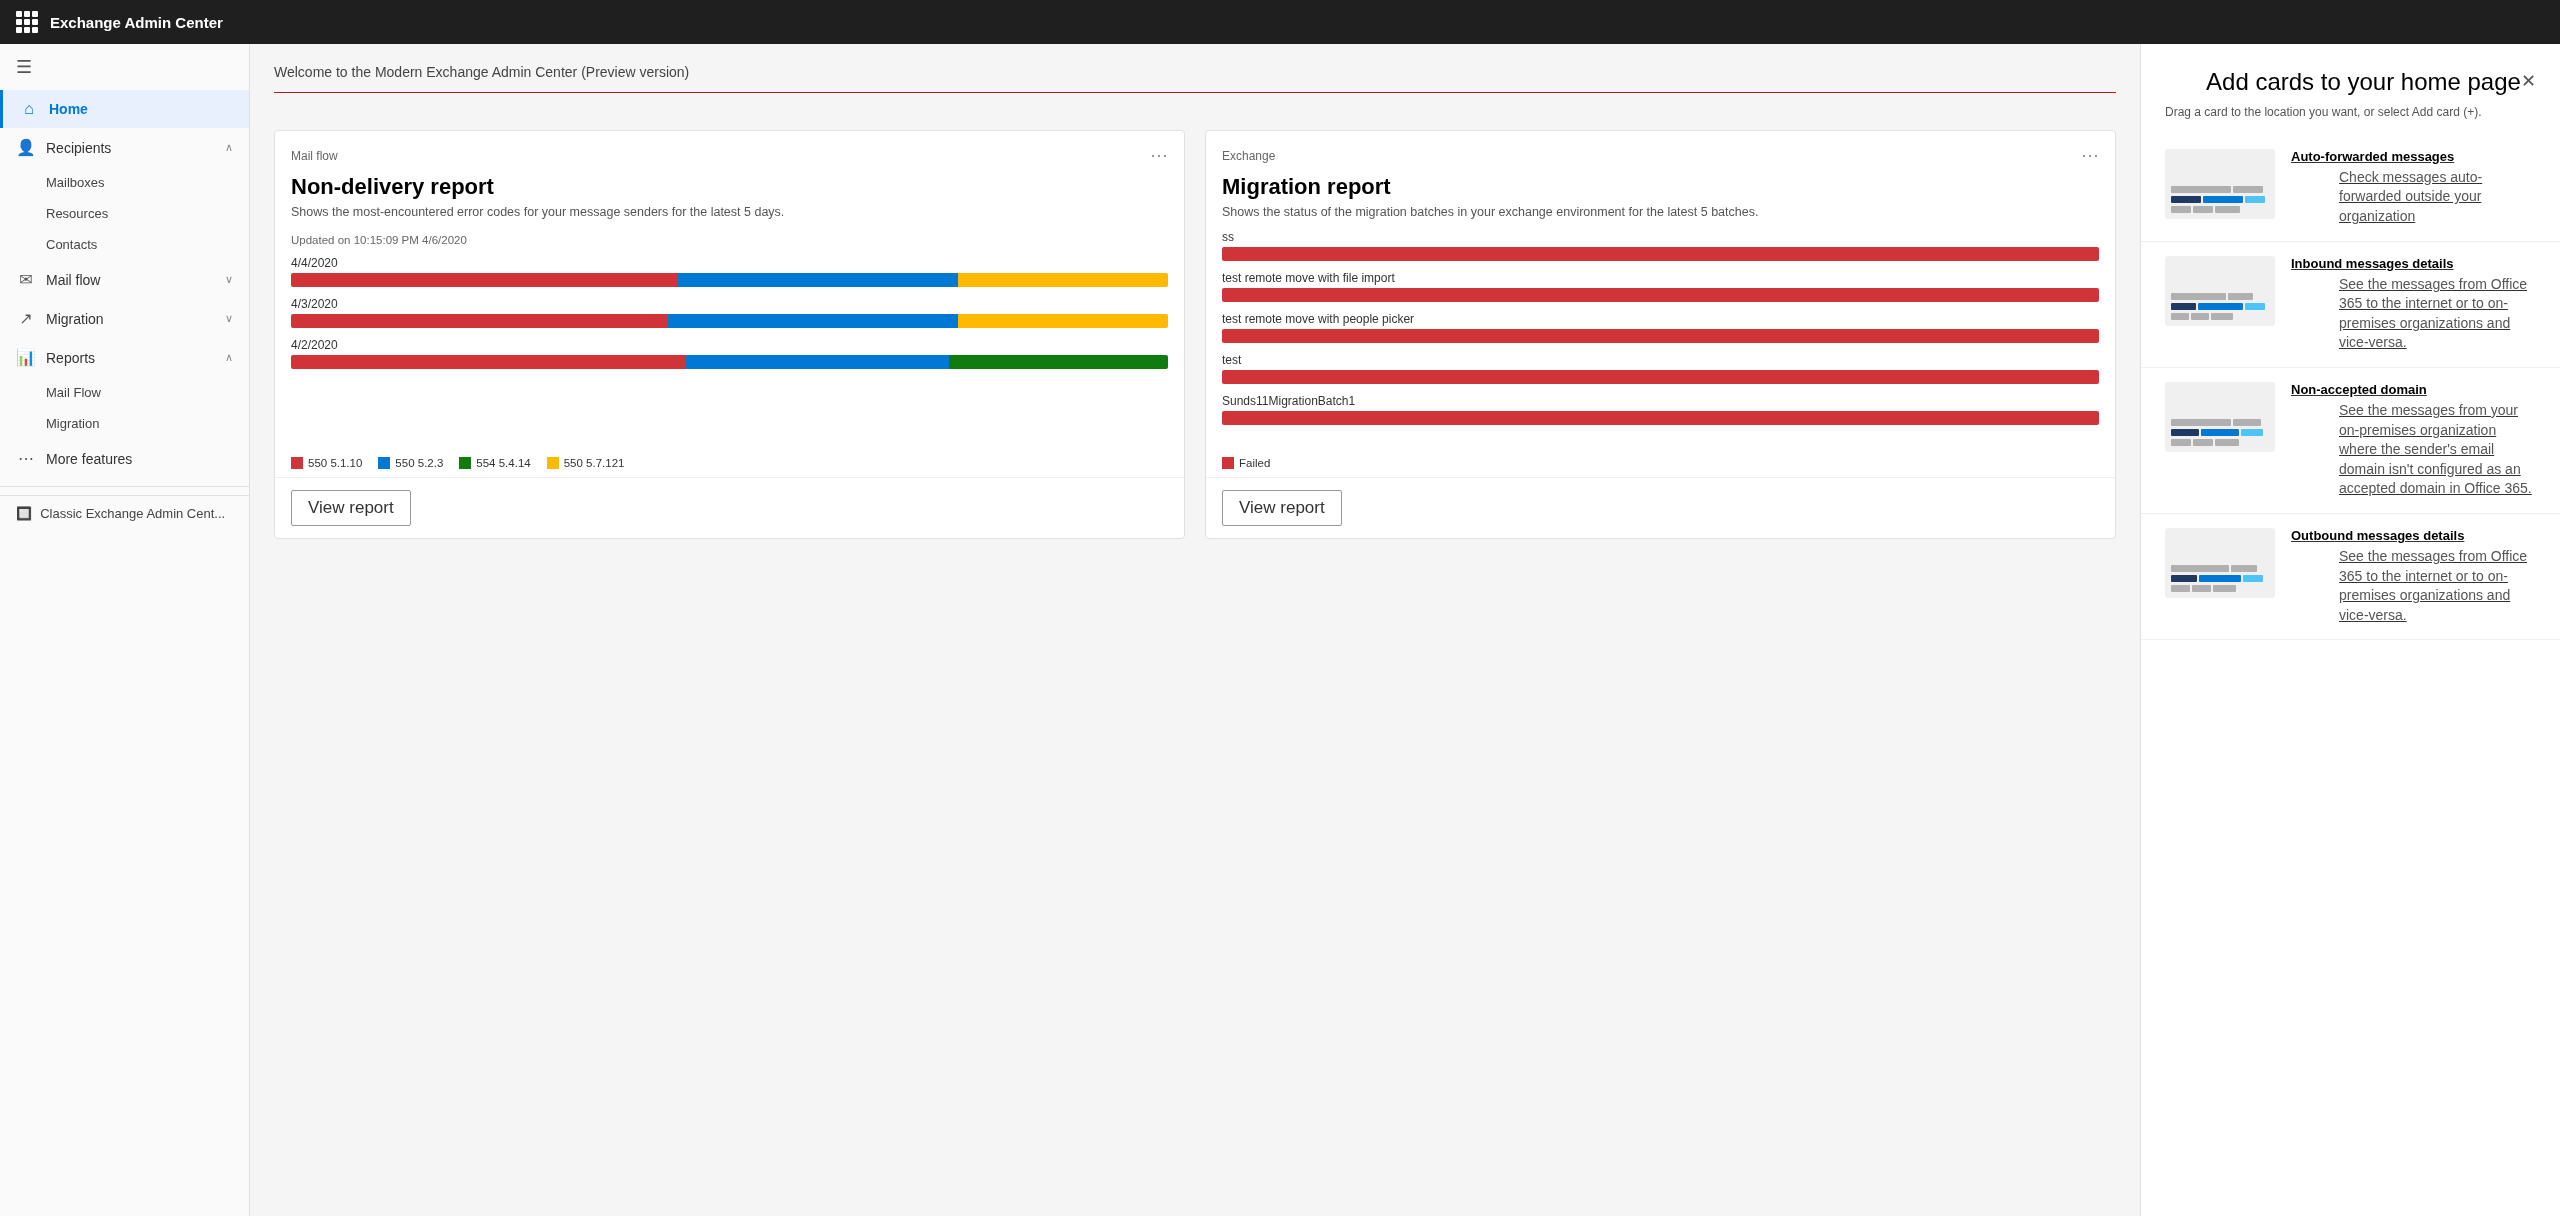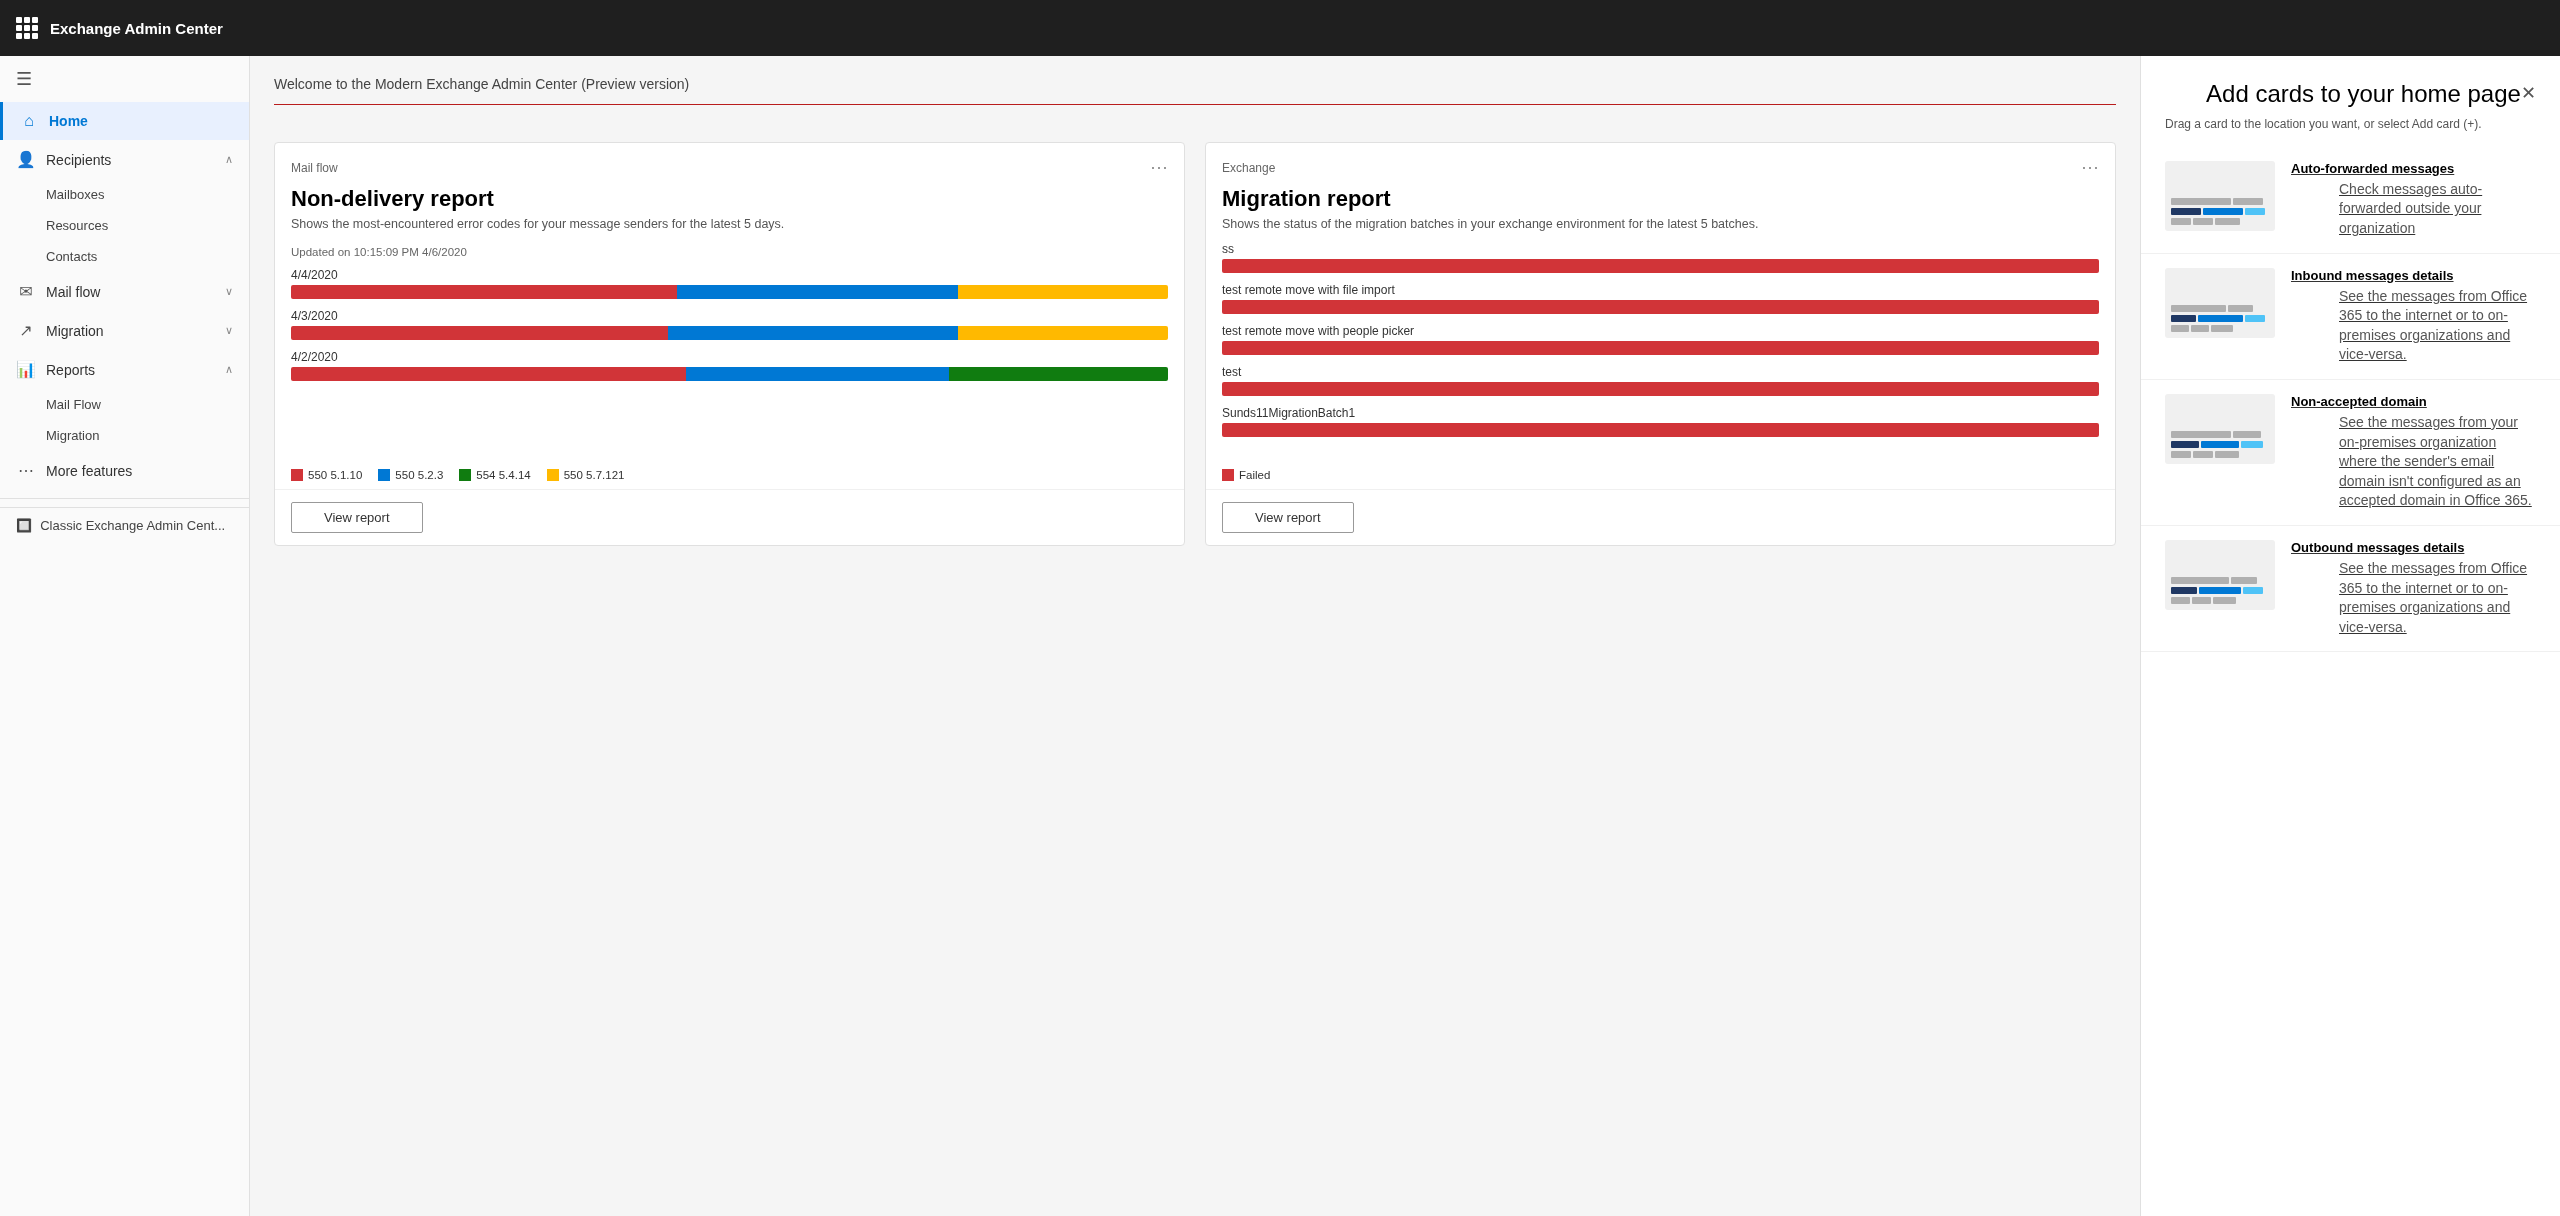--- a/index.html
+++ b/index.html
@@ -2,21 +2,21 @@
 <html><head>
   <meta charset="utf-8">
   <style>
     * { box-sizing: border-box; margin: 0; padding: 0; }
     body { font-family: 'Segoe UI', Arial, sans-serif; font-size: 13px; color: #333; display: flex; flex-direction: column; height: 100vh; overflow: hidden; }
 
     
     .topbar {
       background: #1f1f1f;
       color: #fff;
-      height: 56px;
+      height: 44px;
       display: flex;
       align-items: center;
       padding: 0 16px;
       gap: 12px;
       flex-shrink: 0;
       z-index: 100;
     }
     .topbar-grid-icon { display: grid; grid-template-columns: repeat(3,6px); gap: 2px; }
     .topbar-grid-icon span { width: 6px; height: 6px; background: #fff; display: block; border-radius: 1px; }
     .topbar-title { font-size: 15px; font-weight: 600; color: #fff; }
@@ -115,22 +115,22 @@
     .bar-seg { height: 100%; }
 
     .legend { display: flex; flex-wrap: wrap; gap: 8px 16px; padding: 8px 16px; margin-top: 4px; }
     .legend-item { display: flex; align-items: center; gap: 5px; font-size: 11.5px; color: #333; }
     .legend-color { width: 12px; height: 12px; display: inline-block; }
 
     .card-footer { padding: 12px 16px; border-top: 1px solid #f0f0f0; margin-top: auto; }
     .view-report-btn {
       border: 1px solid #999;
       background: #fff;
-      padding: 7px 32px;
-      font-size: 13px;
+      padding: 7px 16px;
+      font-size: 17px;
       cursor: pointer;
       border-radius: 2px;
       color: #333;
       text-align: right;
     }
 
     
     .right-panel {
       width: 420px;
       background: #fff;

